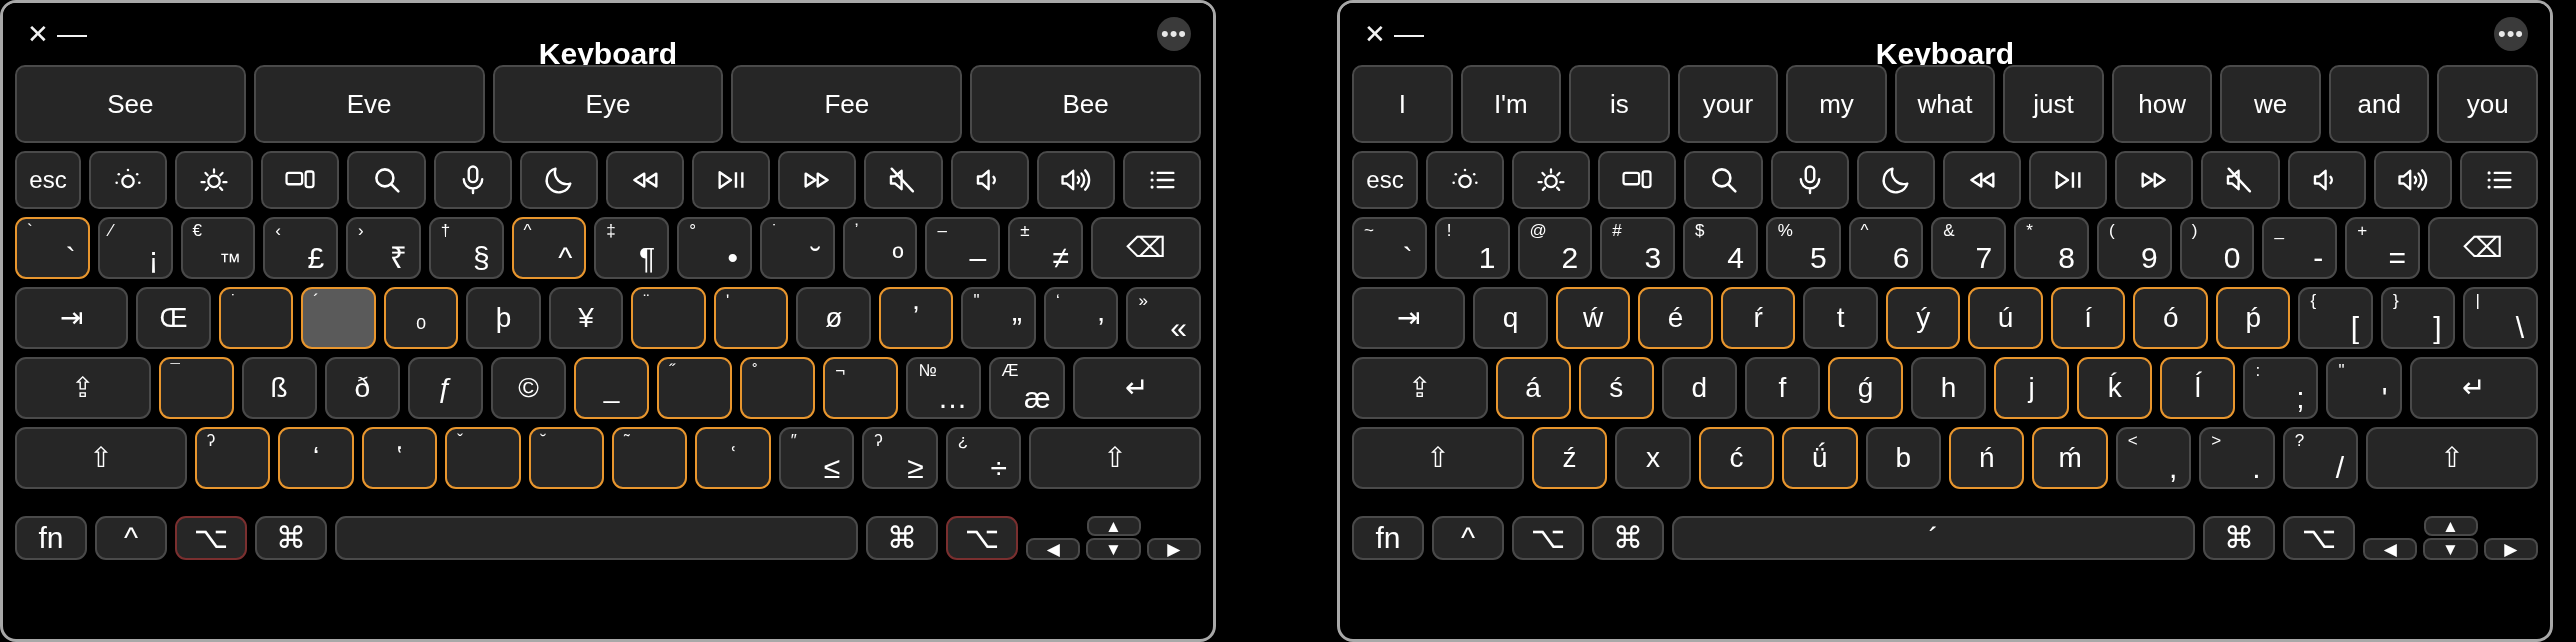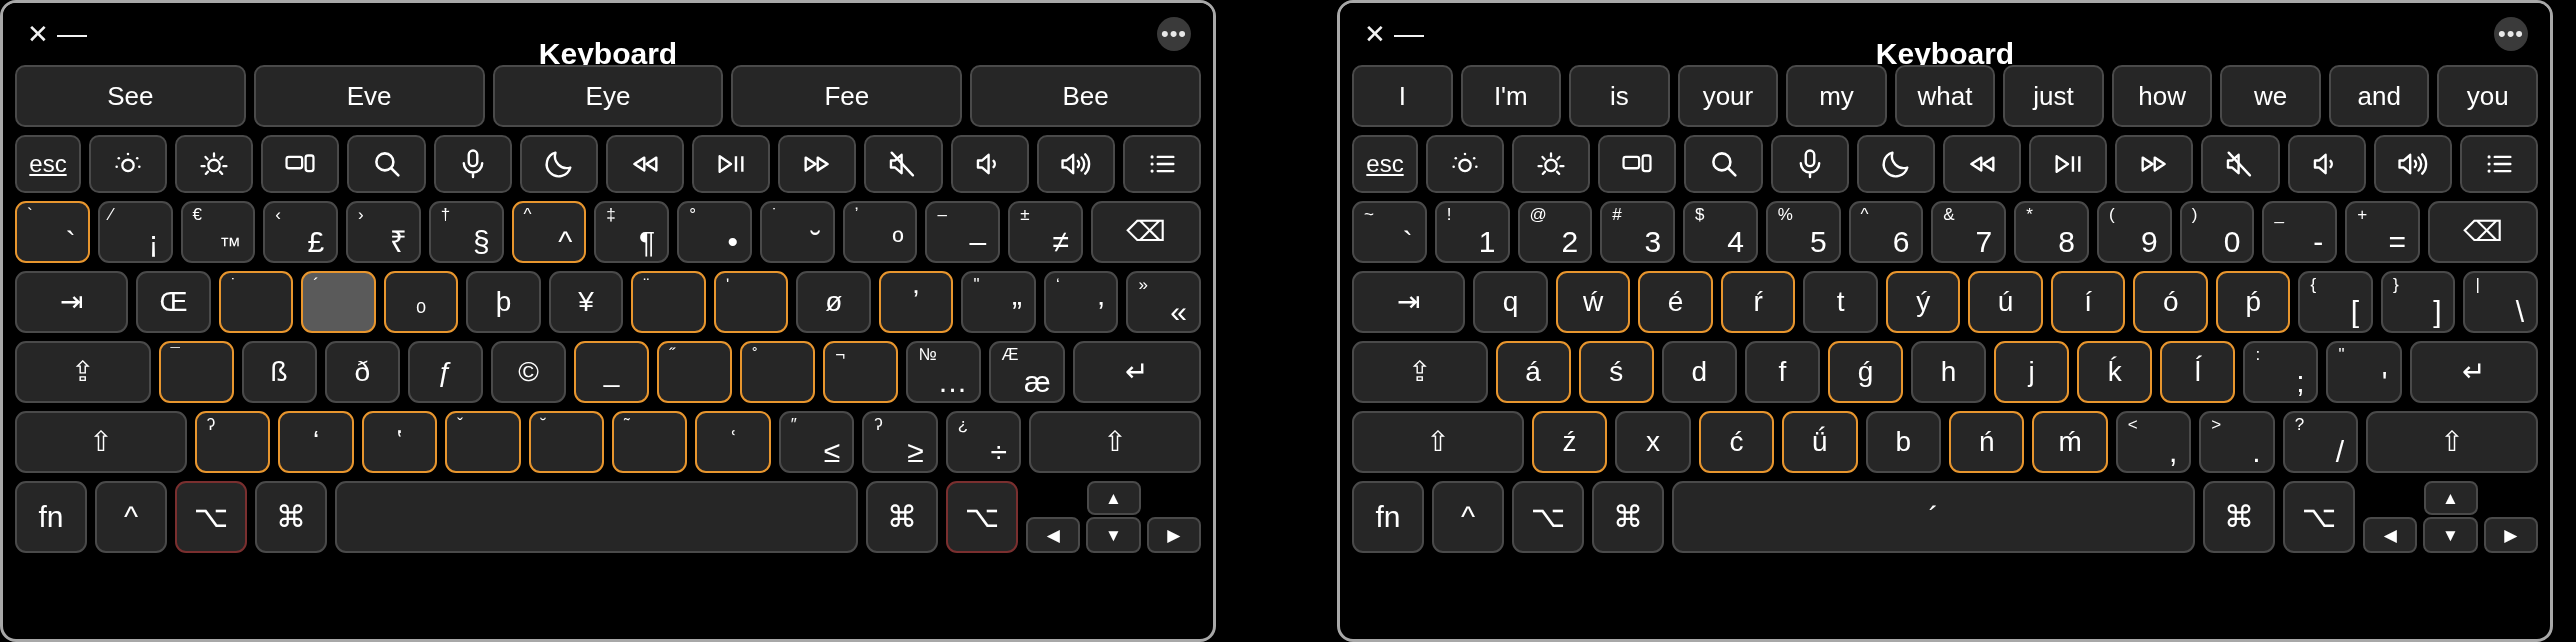--- a/index.html
+++ b/index.html
@@ -70,47 +70,47 @@
     flex: 1 1 0;
     min-width: 0;
     cursor: pointer;
     user-select: none;
   }
   .key .main {
     display: flex; align-items: center; justify-content: center;
     line-height: 1; white-space: nowrap;
   }
   
-  .row-suggest { height: 62px; }
+  .row-suggest { height: 78px; }
   .row-suggest .key { font-size: 26px; border-radius: 10px; }
 
   
   .row-fn { height: 58px; }
   .row-fn .key { font-size: 24px; border-radius: 10px; }
   .row-fn .key svg { width: 34px; height: 34px; }
 
   
   .row-num, .row-qwerty, .row-home, .row-zx { height: 62px; }
-  .row-bottom { height: 72px; }
+  .row-bottom { height: 44px; margin-top: 19px; }
   .key .sub {
     position: absolute; top: 3px; left: 10px;
     font-size: 17px; color: #ffffff; line-height: 1;
   }
   .key .mainpos {
     position: absolute; bottom: 4px; right: 12px;
     font-size: 30px; line-height: 1;
   }
 
   
   .key.dead { border-color: #e8962e; }
   .key.dead-active { border-color: #e8962e; background: #5a5a5a; }
   .key.mod-active { border-color: #7a2f2f; }
 
   
-  .w-esc   { flex: 0 0 66px; text-decoration: underline; }
+  .w-esc   { flex: 0 0 66px; }
   .w-tab   { flex: 1.55 1 0; }
   .w-caps  { flex: 1.85 1 0; }
   .w-ret   { flex: 1.75 1 0; }
   .w-shiftL{ flex: 2.35 1 0; }
   .w-shiftR{ flex: 2.35 1 0; }
   .w-sp    { flex: 7.2 1 0; }
   .w-bs    { flex: 1.5 1 0; }
 
   .row-bottom .key { font-size: 30px; }
   .bw { flex: 0 0 72px; }

